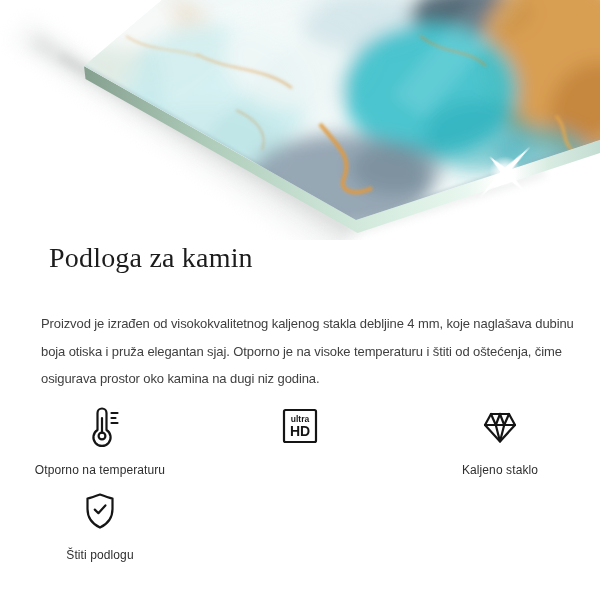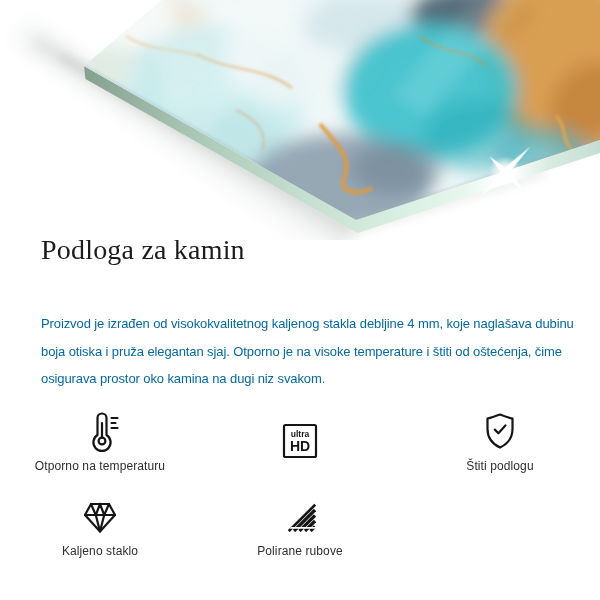--- a/index.html
+++ b/index.html
@@ -1,27 +1,27 @@
 <!DOCTYPE html>
 <html><head>
 <meta charset="utf-8">
 <style>
   html,body{margin:0;padding:0;background:#fff;}
   .canvas{position:relative;width:600px;height:600px;background:#fff;overflow:hidden;
           font-family:"Liberation Sans", sans-serif;}
   .hero{position:absolute;left:0;top:0;width:600px;height:240px;}
-  .title{position:absolute;left:41px;top:233px;margin:0;font-family:"Liberation Serif", serif;
+  .title{position:absolute;left:41px;top:233px;margin:8px;font-family:"Liberation Serif", serif;
          font-weight:400;font-size:28px;line-height:33px;color:#1c1c1c;letter-spacing:.2px;}
   .title .t-line{display:block;}
-  .desc{position:absolute;left:41px;top:310px;color:#0369a1;font-size:13px;line-height:27.5px;
+  .desc{position:absolute;left:41px;top:310px;color:#404040;font-size:13px;line-height:27.5px;
         letter-spacing:-0.1px;}
   .desc-line{white-space:nowrap;}
   .features{position:absolute;left:0;top:396px;width:600px;display:grid;
             grid-template-columns:repeat(3,200px);grid-auto-rows:81px;row-gap:4px;}
-  .feature{display:flex;flex-direction:column;align-items:center;justify-content:center;
+  .feature{display:flex;flex-direction:column;align-items:center;justify-content:space-between;
            padding-top:8px;}
   .ficon{width:44px;height:44px;display:flex;align-items:center;justify-content:center;}
   .ficon svg{display:block;}
   .flabel{margin-top:6px;font-size:12px;color:#2e2e2e;letter-spacing:.1px;white-space:nowrap;}
   .ic{stroke:#151515;fill:none;stroke-width:2.2;stroke-linecap:round;stroke-linejoin:round;}
   .icf{fill:#151515;stroke:none;}
   .ictxt{fill:#151515;font-family:"Liberation Sans", sans-serif;font-weight:bold;}
 </style>
 </head>
 <body>
@@ -122,22 +122,22 @@
       </g>
     </svg>
   </div>
 
   <h1 class="title">
     <span class="t-line">Podloga za kamin</span>
   </h1>
 
   <div class="desc">
     <div class="desc-line">Proizvod je izrađen od visokokvalitetnog kaljenog stakla debljine 4 mm, koje naglašava dubinu</div>
-    <div class="desc-line">boja otiska i pruža elegantan sjaj. Otporno je na visoke temperature i štiti od oštećenja, čime</div>
-    <div class="desc-line">osigurava prostor oko kamina na dugi niz svakom.</div>
+    <div class="desc-line">boja otiska i pruža elegantan sjaj. Otporno je na visoke temperaturu i štiti od oštećenja, čime</div>
+    <div class="desc-line">osigurava prostor oko kamina na dugi niz godina.</div>
   </div>
 
   <div class="features">
 
     <div class="feature">
       <div class="ficon">
         <svg width="44" height="44" viewBox="0 0 44 44">
           <path class="ic" d="M19.5 9 a4.5 4.5 0 0 1 9 0 V26 a8.6 8.6 0 1 1 -9 0 Z"></path>
           <circle class="ic" cx="24" cy="32" r="3.4"></circle>
           <path class="ic" d="M24 28.6 V14"></path>
@@ -153,57 +153,35 @@
           <rect class="ic" x="6" y="6" width="32" height="32" rx="1.5" stroke-width="2.6"></rect>
           <text class="ictxt" x="22" y="18" font-size="8.5" text-anchor="middle">ultra</text>
           <text class="ictxt" x="22" y="32" font-size="14" text-anchor="middle">HD</text>
         </svg>
       </div>
     </div>
 
     <div class="feature">
       <div class="ficon">
         <svg width="44" height="44" viewBox="0 0 44 44">
-          <path class="ic" d="M22 5.5 C26 7 30.5 8.6 34.5 9.6 V20 C34.5 29.5 29 35.2 22 38.6 C15 35.2 9.5 29.5 9.5 20 V9.6 C13.5 8.6 18 7 22 5.5 Z"></path>
-          <path class="ic" d="M16.8 20.6 L20.4 24.2 L27.4 16.4" stroke-width="2.4"></path>
-        </svg>
-      </div>
-      <div class="flabel">Štiti podlogu</div>
-    </div>
-
-    <div class="feature">
-      <div class="ficon">
-        <svg width="44" height="44" viewBox="0 0 44 44">
           <path class="ic" stroke-width="2" d="M13 10 H31 L37 21 L22 37.5 L7 21 Z"></path>
           <path class="ic" stroke-width="2" d="M7 21 H37"></path>
           <path class="ic" stroke-width="2" d="M13 10 L17.8 21 L22 37.5 M31 10 L26.2 21 L22 37.5"></path>
           <path class="ic" stroke-width="2" d="M22 10 L17.8 21 M22 10 L26.2 21"></path>
         </svg>
       </div>
       <div class="flabel">Kaljeno staklo</div>
     </div>
 
     <div class="feature">
       <div class="ficon">
         <svg width="44" height="44" viewBox="0 0 44 44">
-          <g clip-path="url(#triClipB)">
-            <g stroke="#151515" stroke-width="3.2">
-              <path d="M10.5 37 L37 10.5"></path>
-              <path d="M16 37 L37 16"></path>
-              <path d="M21.5 37 L37 21.5"></path>
-              <path d="M27 37 L37 27"></path>
-              <path d="M32.5 37 L37 32.5"></path>
-            </g>
-            <path d="M12 33.8 H38" stroke="#ffffff" stroke-width="1.8"></path>
-          </g>
-          <defs>
-            <clipPath id="triClipB">
-                <path d="M8 38 L38 38 L38 8 Z"></path>
-              </clipPath>
-          </defs>
+          <path class="ic" d="M22 5.5 C26 7 30.5 8.6 34.5 9.6 V20 C34.5 29.5 29 35.2 22 38.6 C15 35.2 9.5 29.5 9.5 20 V9.6 C13.5 8.6 18 7 22 5.5 Z"></path>
+          <path class="ic" d="M16.8 20.6 L20.4 24.2 L27.4 16.4" stroke-width="2.4"></path>
         </svg>
       </div>
-      <div class="flabel">Polirane rubove</div>
+      <div class="flabel">Štiti podlogu</div>
     </div>
+
 
 
   </div>
 </div>
 
 </body></html>

